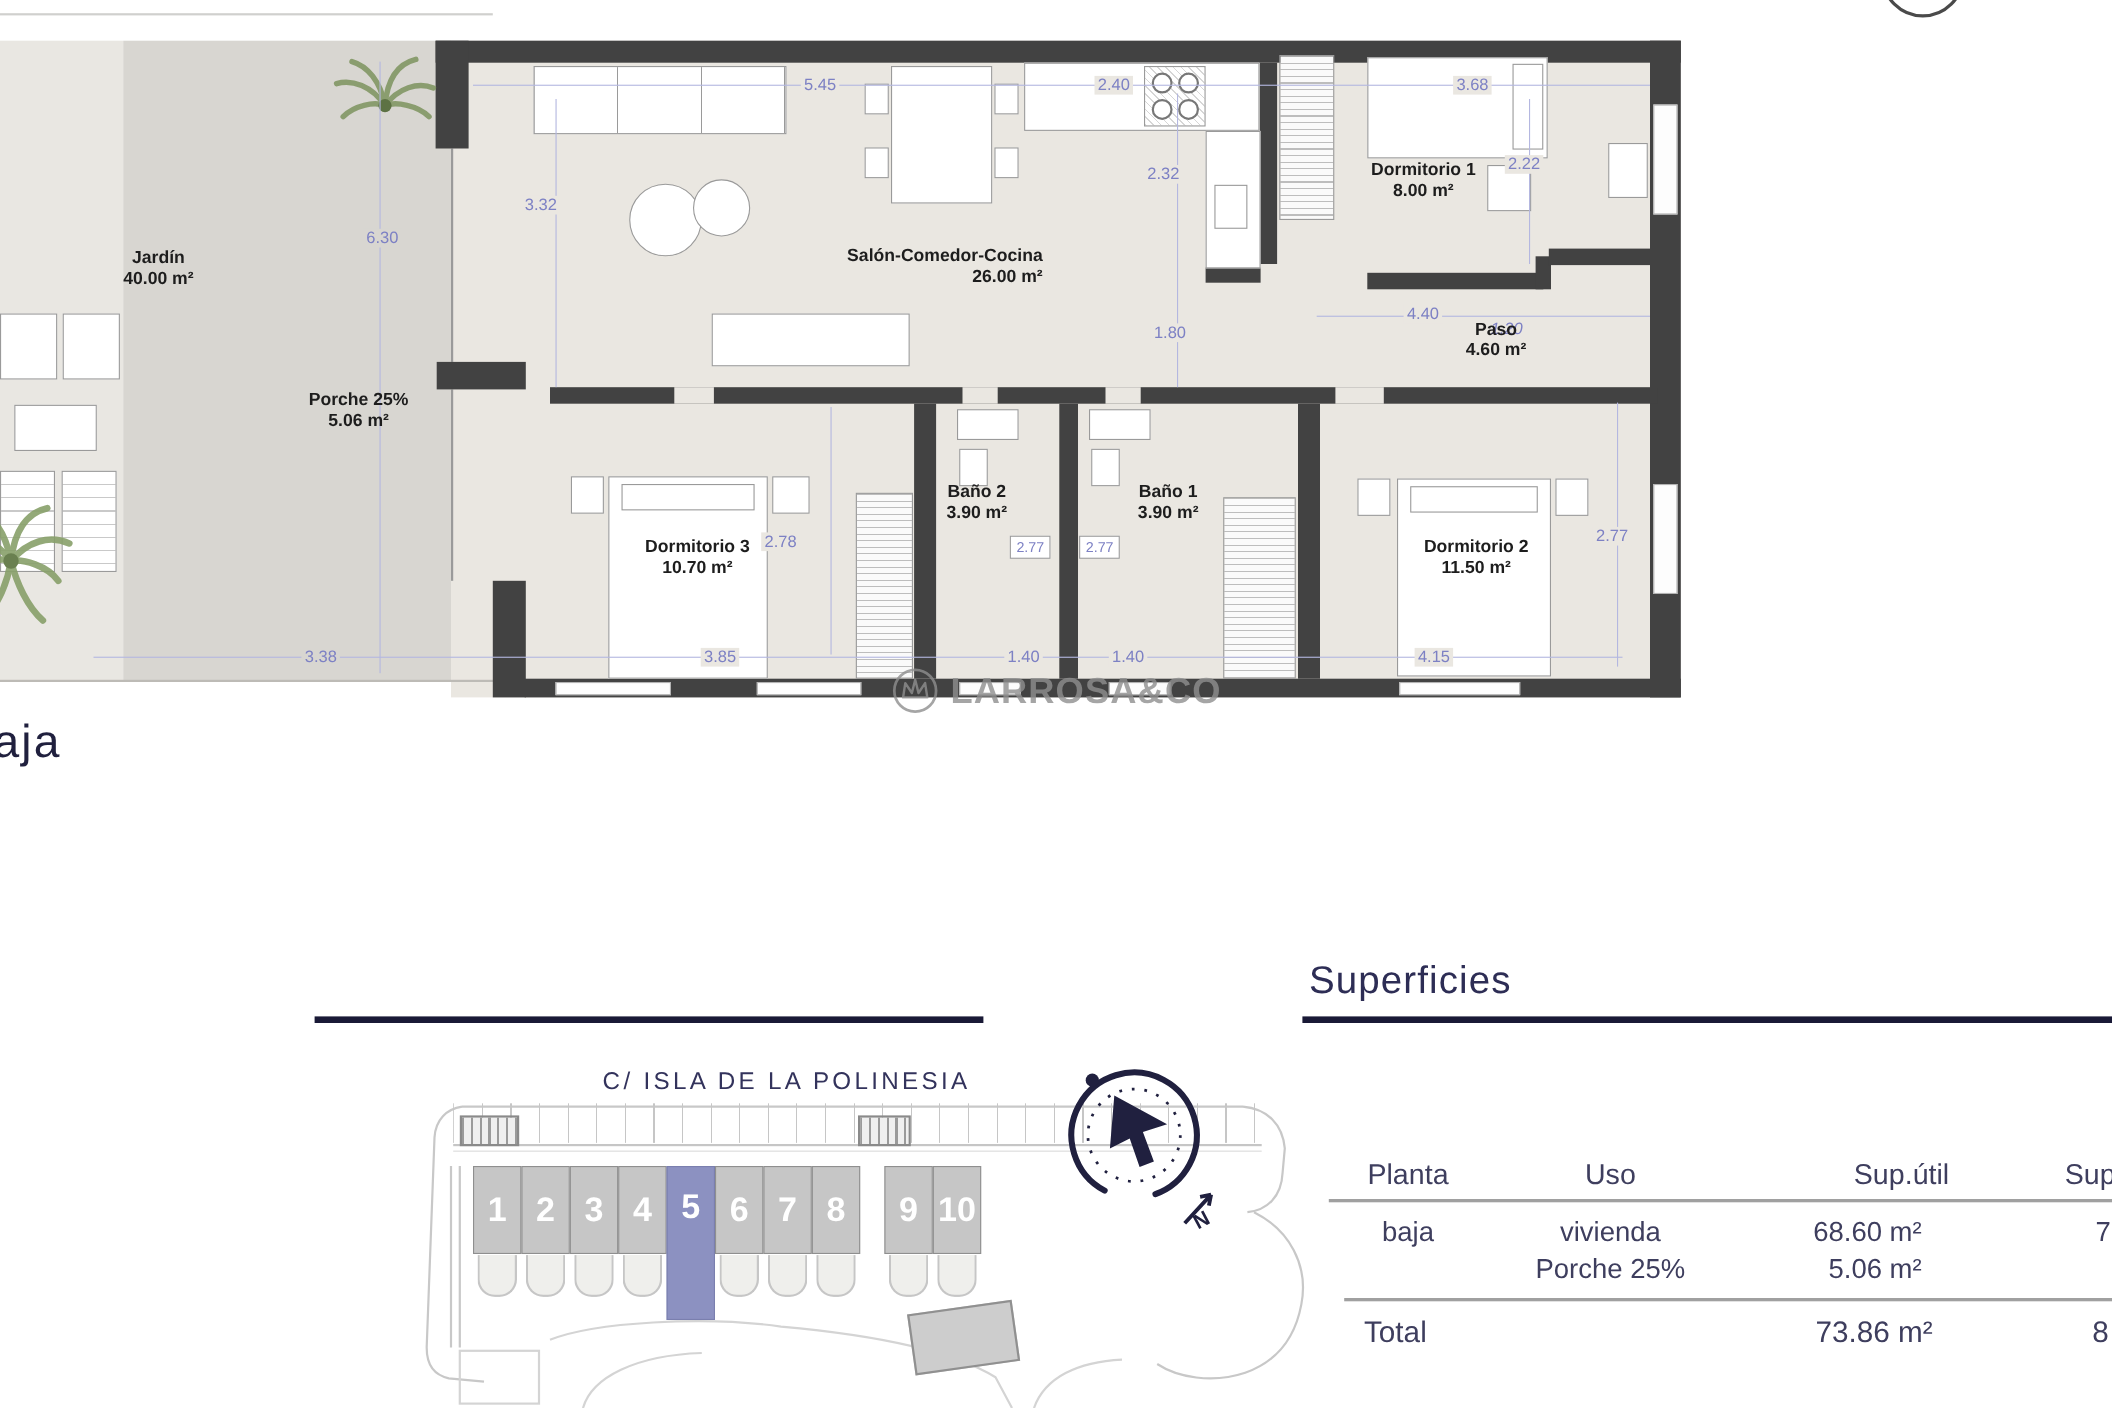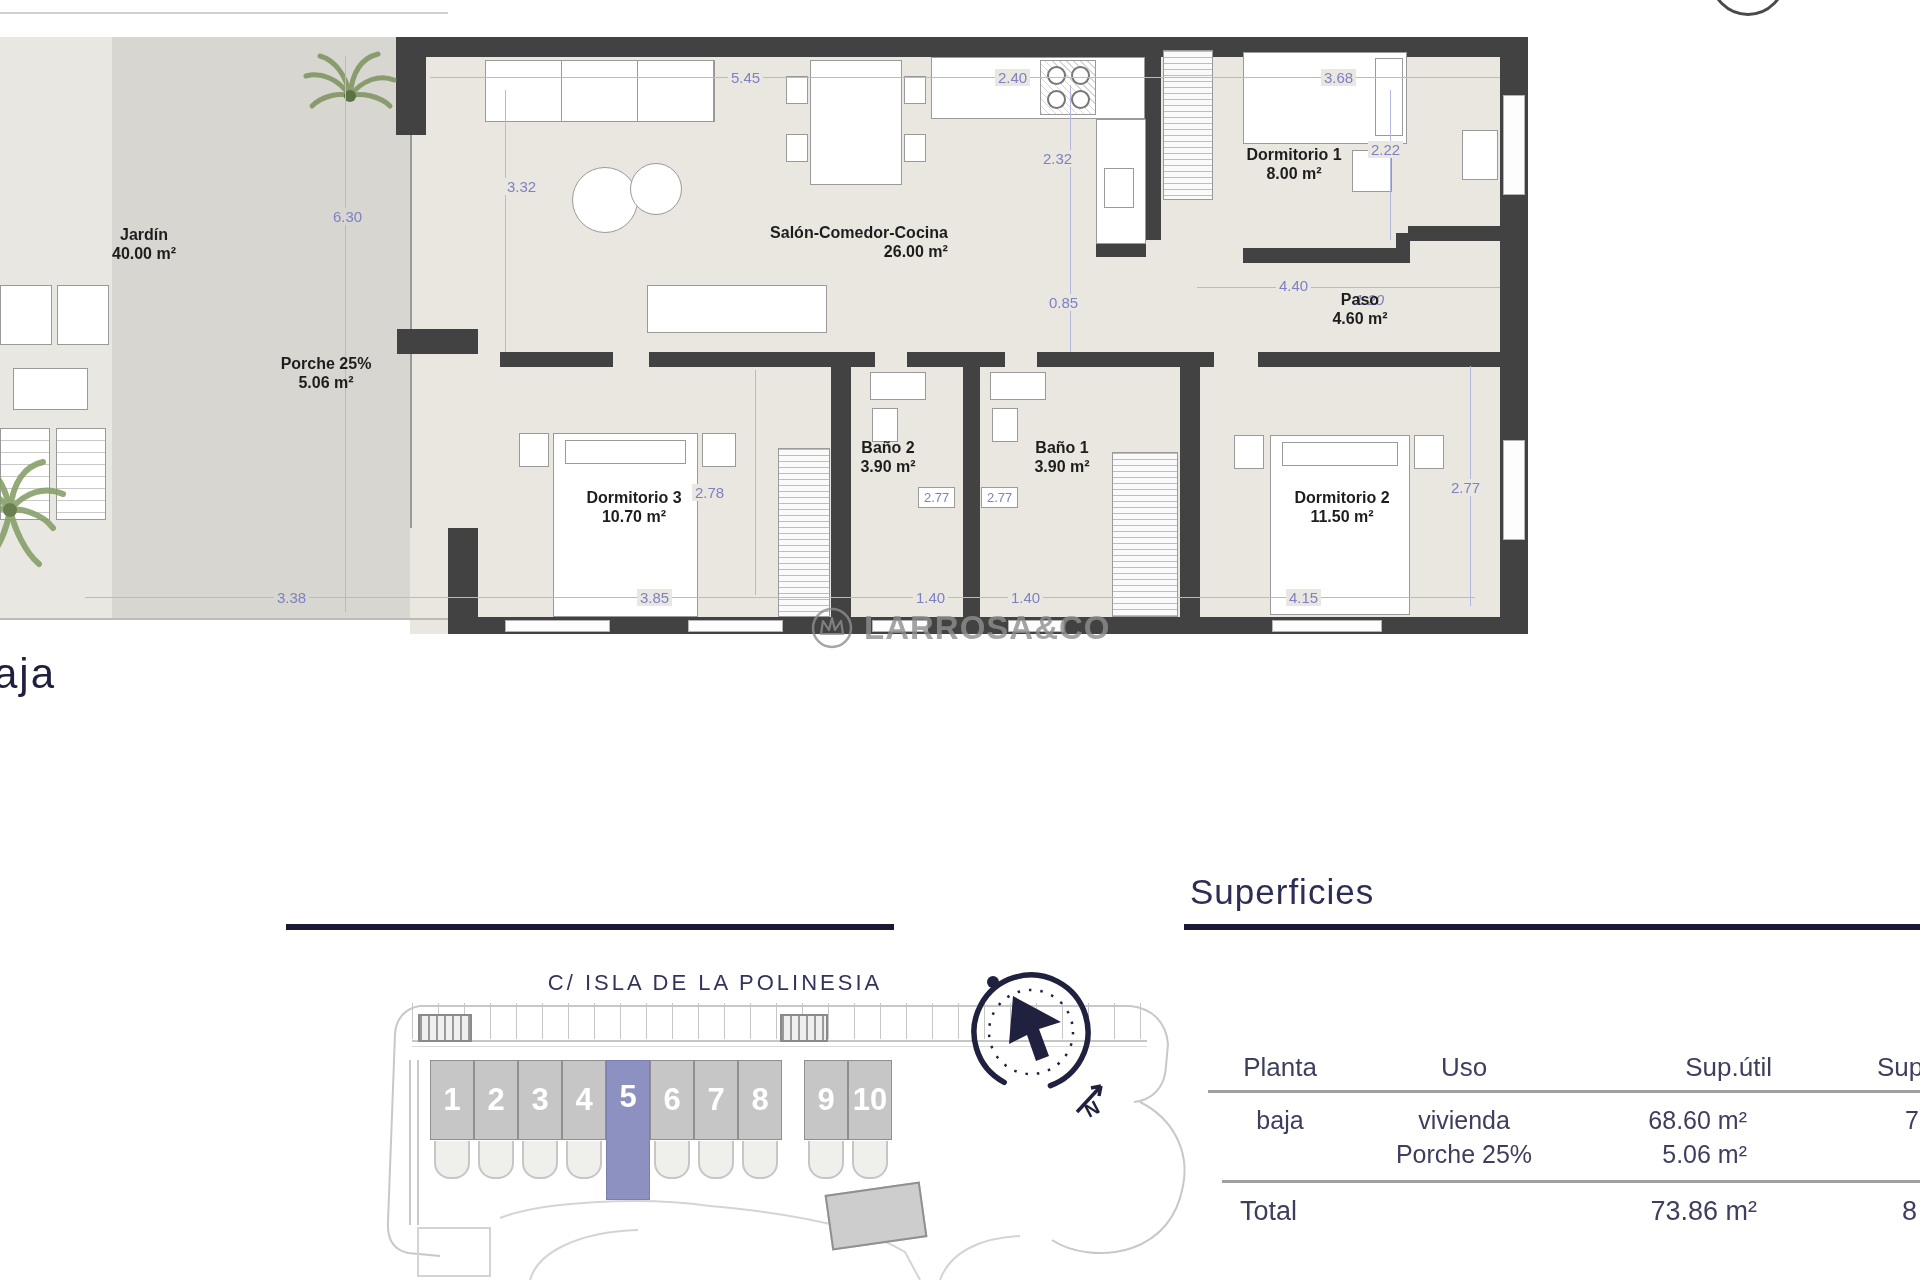--- a/index.html
+++ b/index.html
@@ -162,24 +162,24 @@
     <div class="dline" style="left:505px;top:90px;width:1px;height:262px;"></div>
     <div class="dline" style="left:1070px;top:85px;width:1px;height:267px;"></div>
     <div class="dline" style="left:755px;top:370px;width:1px;height:225px;"></div>
     <div class="dline" style="left:1470px;top:366px;width:1px;height:240px;"></div>
     <div class="dline" style="left:1390px;top:90px;width:1px;height:150px;"></div>
 
     <span class="dim" style="left:728px;top:69px;">5.45</span>
     <span class="dim" style="left:995px;top:69px;">2.40</span>
     <span class="dim" style="left:1321px;top:69px;">3.68</span>
     <span class="dim" style="left:1368px;top:141px;">2.22</span>
-    <span class="dim" style="left:504px;top:178px;">3.32</span>
+    <span class="dim" style="left:474px;top:178px;">3.32</span>
     <span class="dim t" style="left:330px;top:208px;">6.30</span>
     <span class="dim" style="left:1040px;top:150px;">2.32</span>
-    <span class="dim" style="left:1046px;top:294px;">0.85</span>
+    <span class="dim" style="left:1046px;top:294px;">1.80</span>
     <span class="dim" style="left:1276px;top:277px;">4.40</span>
     <span class="dim" style="left:1352px;top:291px;font-style:italic;">1.20</span>
     <span class="dim" style="left:692px;top:484px;">2.78</span>
     <span class="dimbox" style="left:918px;top:487px;">2.77</span>
     <span class="dimbox" style="left:981px;top:487px;">2.77</span>
     <span class="dim" style="left:1448px;top:479px;">2.77</span>
     <span class="dim t" style="left:274px;top:589px;">3.38</span>
     <span class="dim" style="left:637px;top:589px;">3.85</span>
     <span class="dim" style="left:913px;top:589px;">1.40</span>
     <span class="dim" style="left:1008px;top:589px;">1.40</span>

